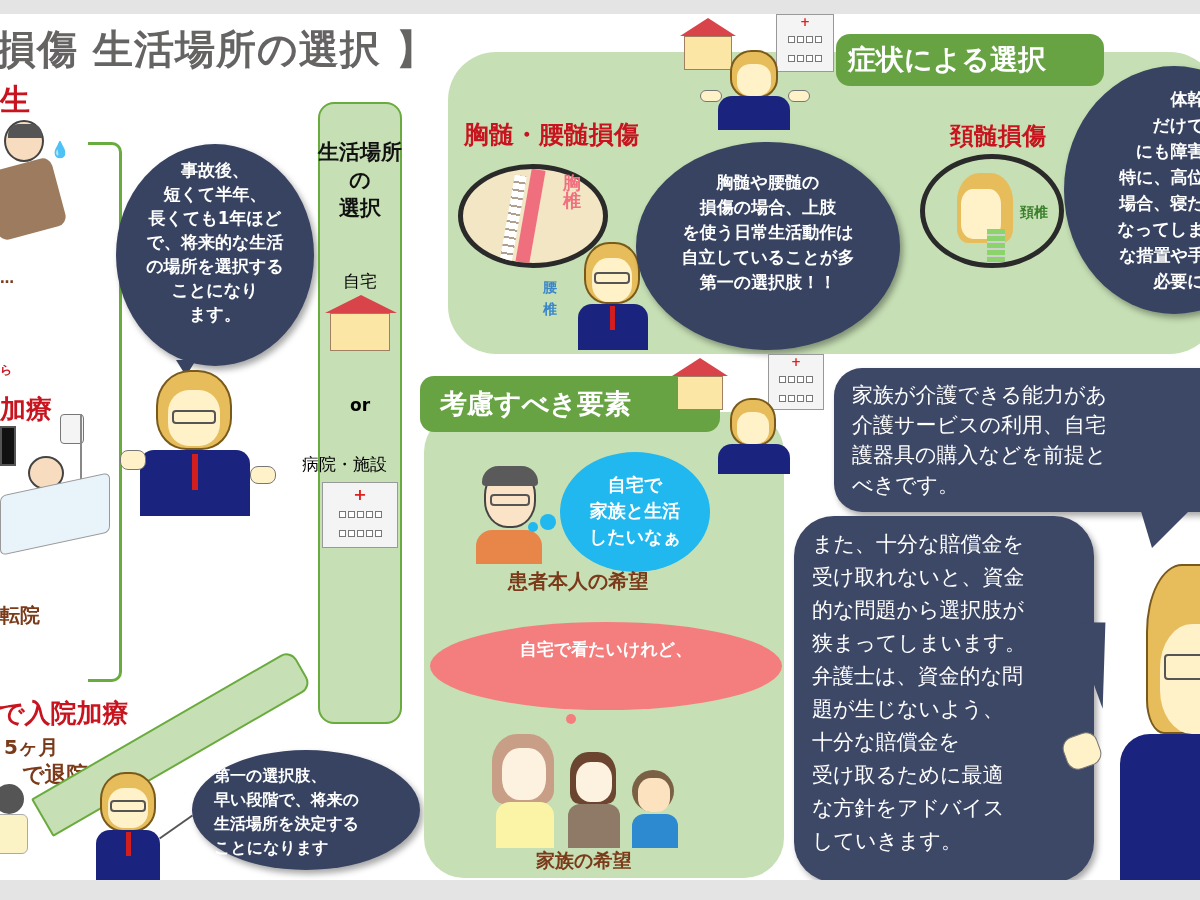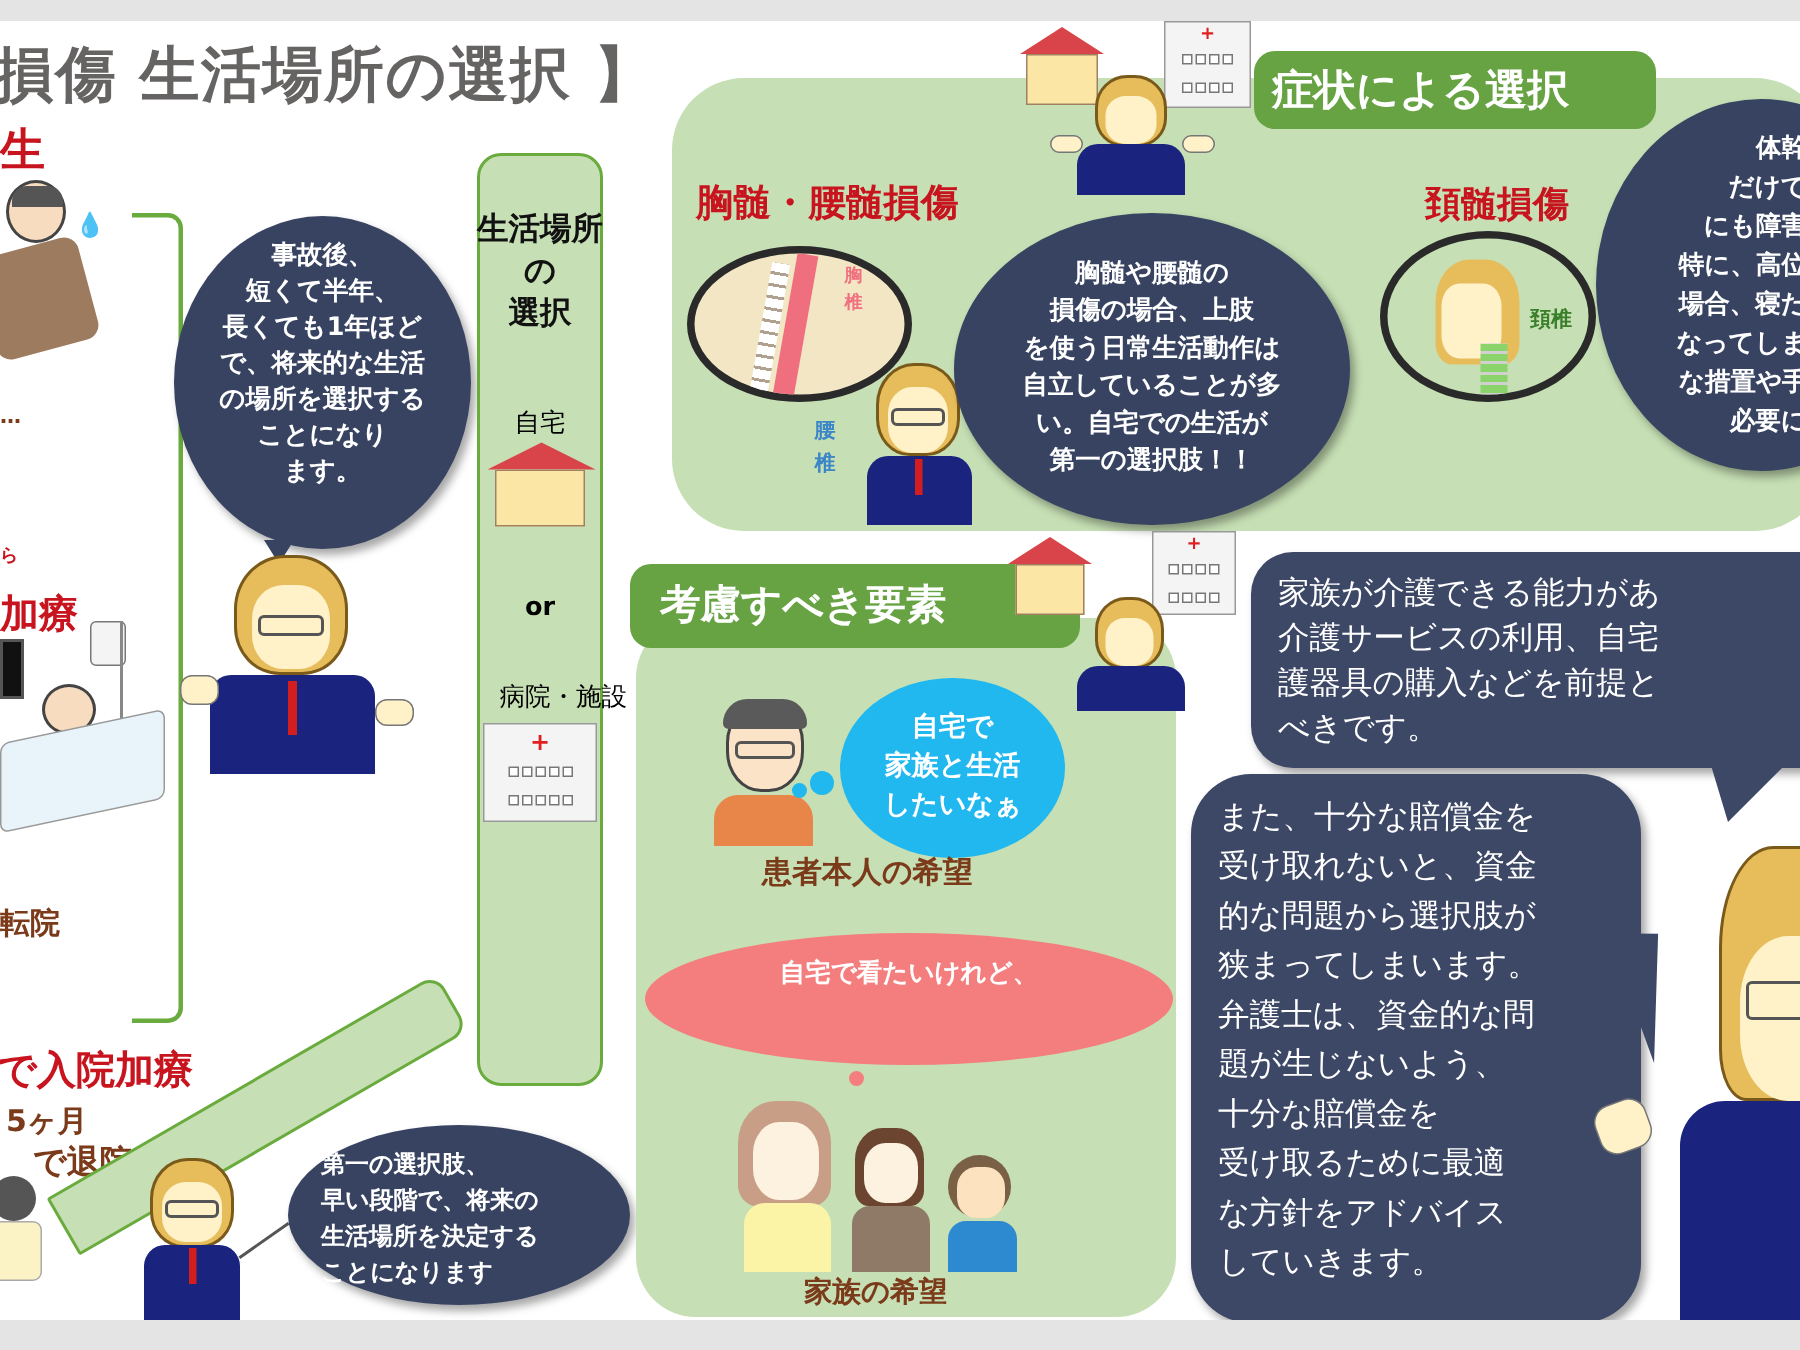--- a/index.html
+++ b/index.html
@@ -98,21 +98,21 @@
       <div style="white-space:nowrap;margin-left:-20px;margin-right:-20px;">生活場所</div>
       <div>の</div>
       <div>選択</div>
     </div>
     <div style="text-align:center;font-size:17px;margin-top:48px;">自宅</div>
     <div style="margin:2px auto 0;width:70px;">
       <div class="house-roof" style="margin:0 auto;border-left-width:36px;border-right-width:36px;"></div>
       <div class="house-body" style="width:60px;height:38px;margin:0 auto;"></div>
     </div>
     <div style="text-align:center;font-size:17px;font-weight:bold;margin-top:44px;">or</div>
-    <div style="text-align:right;font-size:17px;margin-top:38px;white-space:nowrap;margin-left:-18px;margin-right:-18px;">病院・施設</div>
+    <div style="text-align:left;font-size:17px;margin-top:38px;white-space:nowrap;margin-left:-18px;margin-right:-18px;">病院・施設</div>
     <div class="hospital" style="width:76px;height:66px;margin:6px auto 0;text-align:center;padding-top:2px;">
       <div class="cross">+</div>
       <span class="win"></span><span class="win"></span><span class="win"></span><span class="win"></span><span class="win"></span><br>
       <span class="win"></span><span class="win"></span><span class="win"></span><span class="win"></span><span class="win"></span>
     </div>
   </div>
 
   <div class="person" style="left:96px;top:752px;width:96px;height:114px;">
     <div class="abs head" style="left:4px;top:6px;width:56px;height:60px;"></div>
     <div class="abs face" style="left:12px;top:22px;width:40px;height:40px;"></div>
@@ -146,35 +146,34 @@
     <div class="abs" style="left:0;top:40px;width:22px;height:12px;background:#fff1c8;border:1px solid #777;border-radius:6px;"></div>
     <div class="abs" style="left:88px;top:40px;width:22px;height:12px;background:#fff1c8;border:1px solid #777;border-radius:6px;"></div>
   </div>
   <div class="abs green-tab" style="left:836px;top:20px;width:268px;height:52px;font-size:28px;line-height:52px;padding-left:12px;">症状による選択</div>
 
   <div class="abs red" style="left:464px;top:104px;font-size:25px;white-space:nowrap;">胸髄・腰髄損傷</div>
   <div class="abs lens" style="left:458px;top:150px;width:150px;height:104px;">
     <div class="abs" style="left:60px;top:0;width:14px;height:100px;background:#ef6f7f;transform:rotate(10deg);"></div>
     <div class="abs" style="left:44px;top:6px;width:12px;height:90px;background:repeating-linear-gradient(#ffffff 0 6px,#b0a090 6px 8px);transform:rotate(10deg);"></div>
   </div>
-  <div class="abs" style="left:563px;top:160px;font-size:12px;color:#f07080;font-weight:bold;line-height:18px;width:16px;">胸椎</div>
+  <div class="abs" style="left:563px;top:160px;font-size:18px;color:#f07080;font-weight:bold;line-height:18px;width:16px;">胸椎</div>
   <div class="abs" style="left:543px;top:262px;font-size:14px;color:#3a86c8;font-weight:bold;line-height:22px;width:16px;">腰椎</div>
   <div class="person" style="left:578px;top:228px;width:80px;height:108px;">
     <div class="abs head" style="left:6px;top:0;width:56px;height:62px;"></div>
     <div class="abs face" style="left:14px;top:16px;width:40px;height:44px;"></div>
     <div class="abs glasses" style="left:16px;top:30px;width:36px;height:12px;"></div>
     <div class="abs suit" style="left:0;top:62px;width:70px;height:46px;"></div>
     <div class="abs tie" style="left:32px;top:64px;width:5px;height:24px;"></div>
   </div>
   <div class="abs navy-bubble" style="left:636px;top:128px;width:264px;height:208px;border-radius:50%;padding-top:28px;font-size:17px;line-height:25px;">
     <div>胸髄や腰髄の</div>
     <div>損傷の場合、上肢</div>
     <div style="white-space:nowrap;margin:0 -6px;">を使う日常生活動作は</div>
     <div>自立していることが多</div>
-    <div>い。自宅での生活が</div>
     <div>第一の選択肢！！</div>
   </div>
 
   <div class="abs red" style="left:950px;top:106px;font-size:24px;">頚髄損傷</div>
   <div class="abs lens" style="left:920px;top:140px;width:144px;height:114px;background:#c6dfb4;">
     <div class="abs" style="left:32px;top:14px;width:56px;height:70px;background:#e7bd5c;border-radius:40% 40% 20% 20%;"></div>
     <div class="abs" style="left:36px;top:30px;width:40px;height:50px;background:#fff1c8;border-radius:30%;"></div>
     <div class="abs" style="left:62px;top:70px;width:18px;height:36px;background:repeating-linear-gradient(#8bd36b 0 5px,#d0d0d0 5px 7px);"></div>
   </div>
   <div class="abs" style="left:1020px;top:190px;font-size:14px;color:#3a7f2a;font-weight:bold;">頚椎</div>

